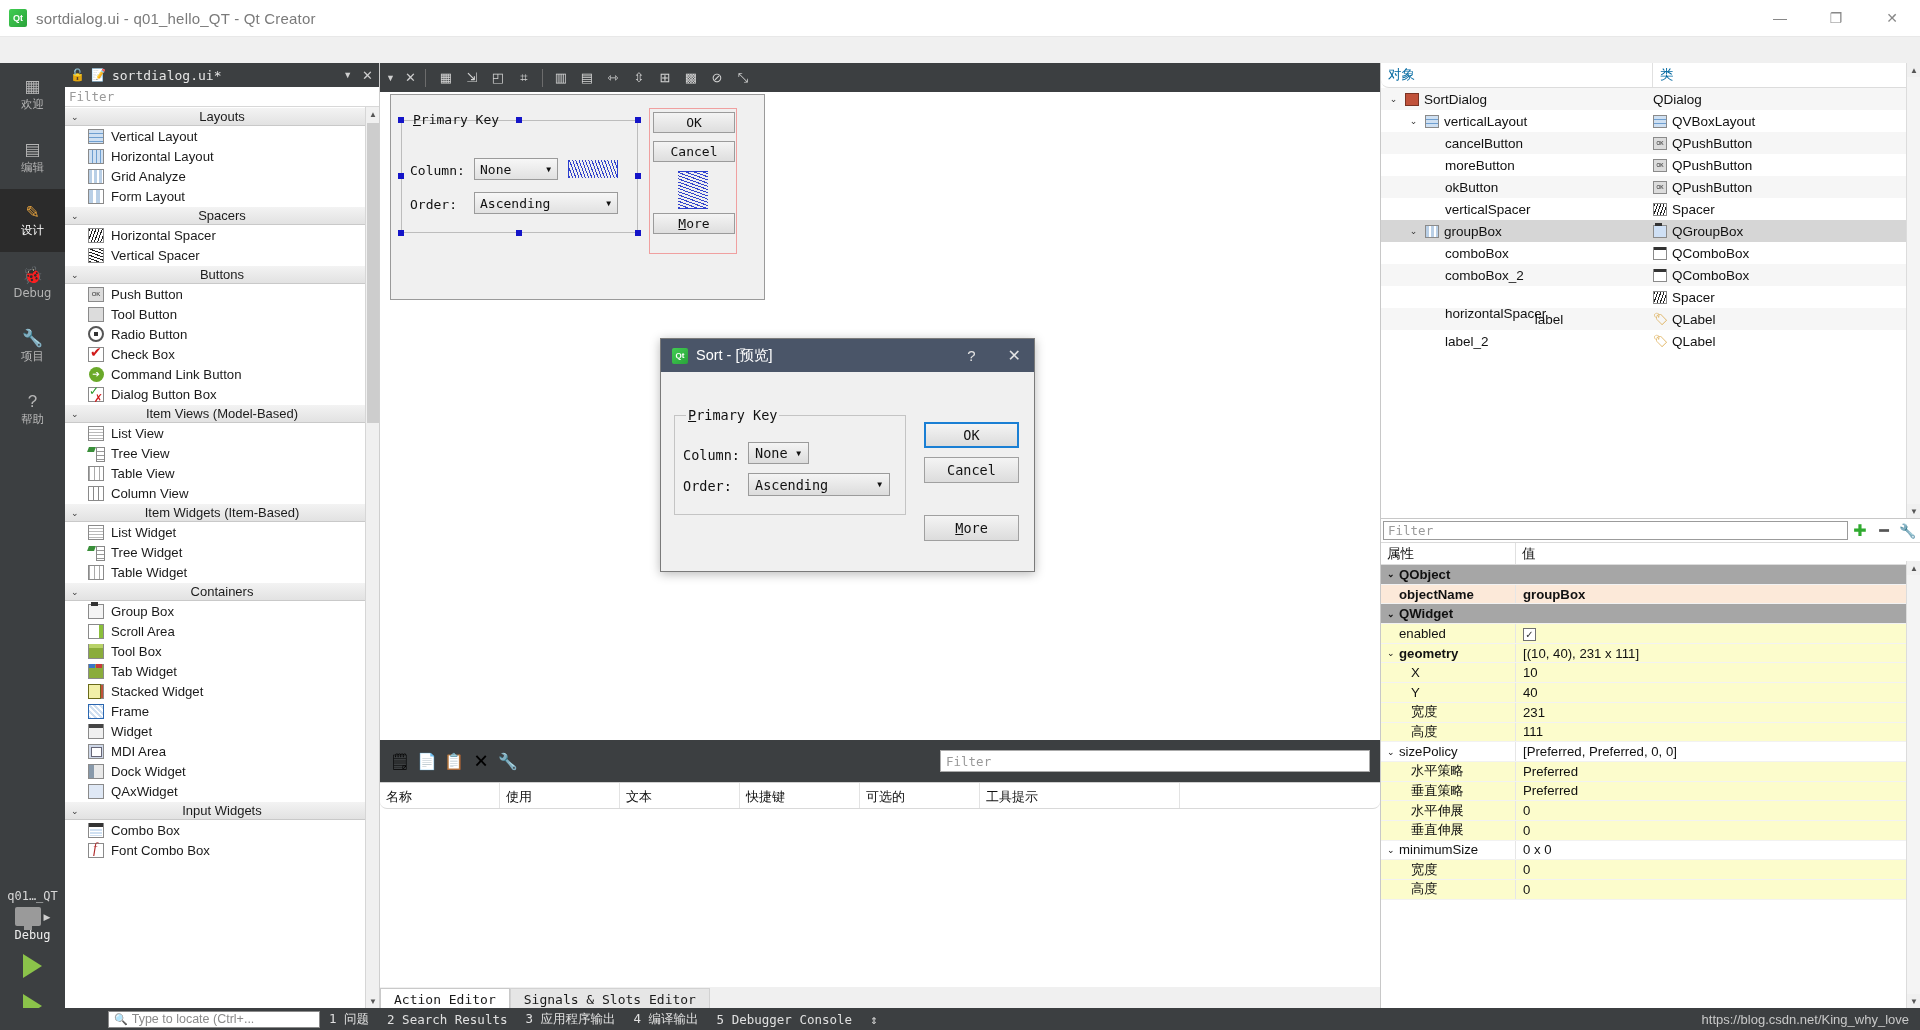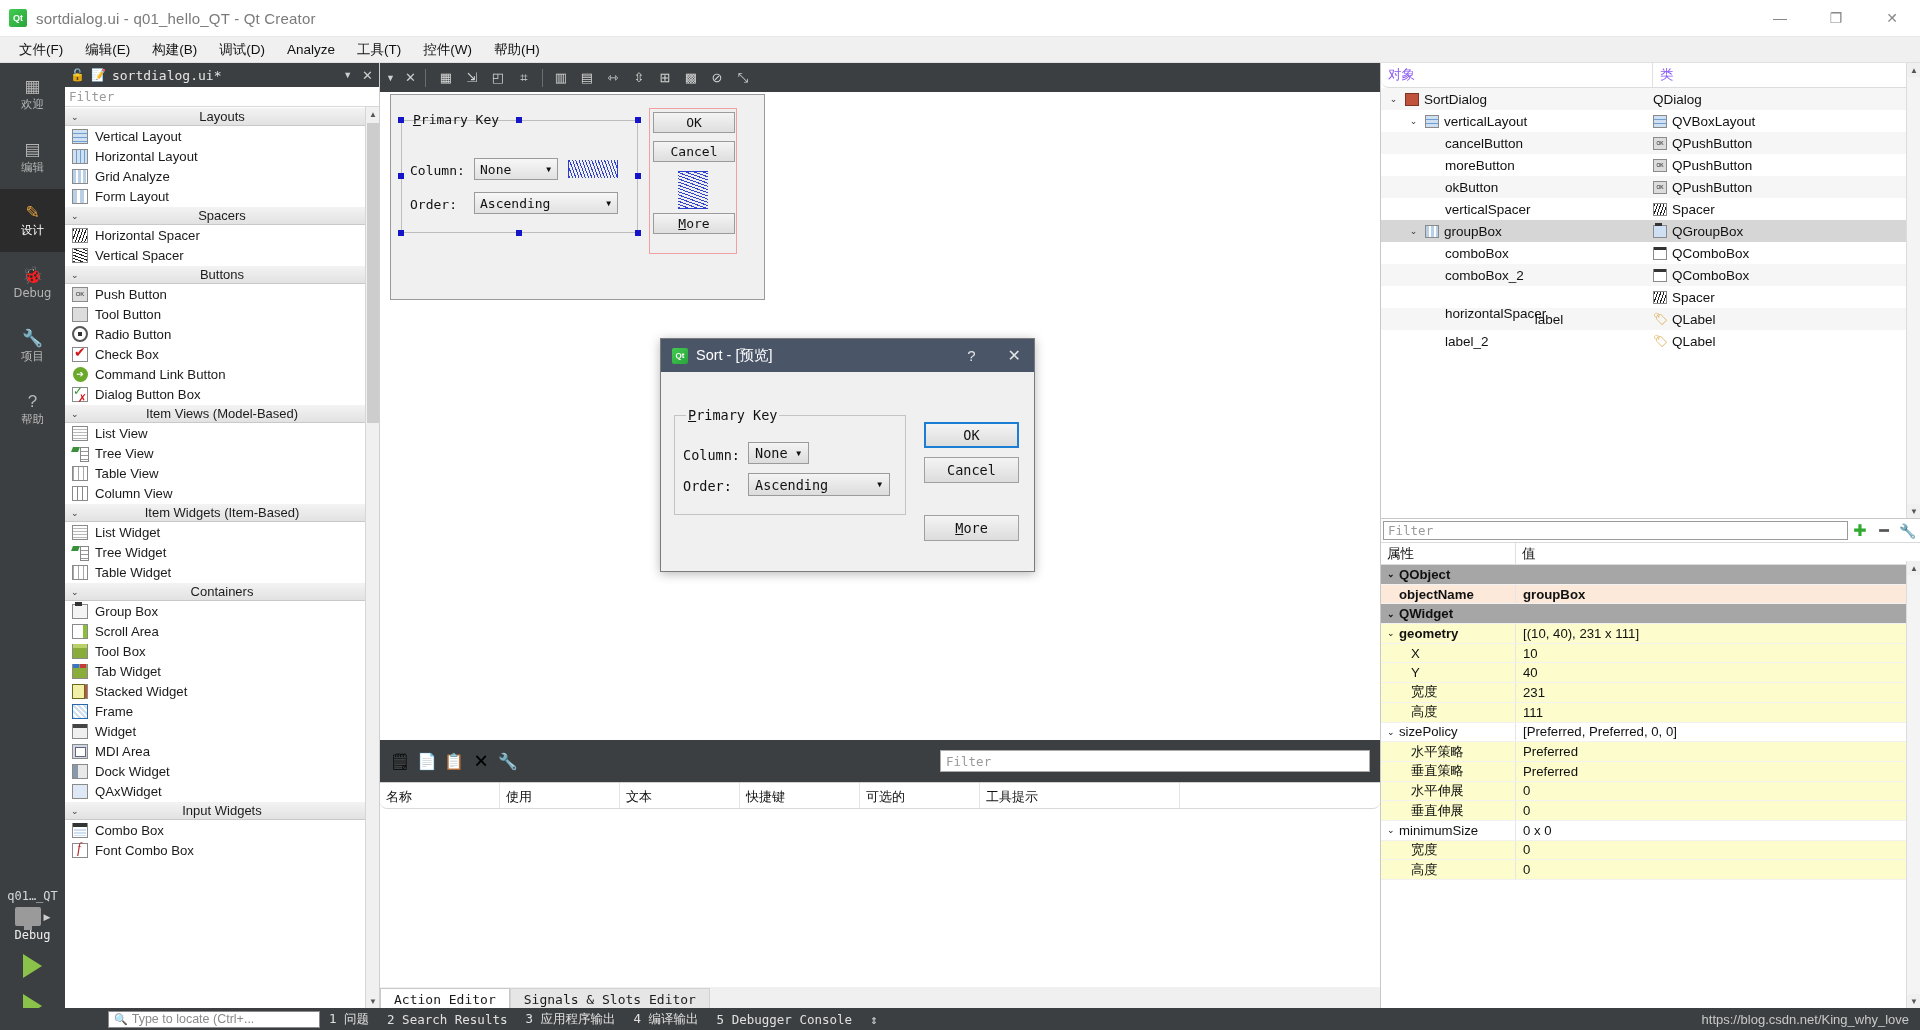--- a/index.html
+++ b/index.html
@@ -87,21 +87,21 @@
   }
   .wb-list { height: 901px; overflow: hidden; position: relative; }
   .wb-group {
     height: 19px; background: linear-gradient(#f3f3f3,#e2e2e2);
     border-top: 1px solid #fff; border-bottom: 1px solid #c9c9c9;
     display: flex; align-items: center; position: relative;
   }
   .wb-group .chev { position: absolute; left: 6px; font-size: 9px; color: #3b3b3b; }
   .wb-group .gname { width: 100%; text-align: center; font-size: 13px; color: #1c1c1c; }
   .wb-item {
-    height: 20px; display: flex; align-items: center; gap: 7px; padding-left: 7px;
+    height: 20px; display: flex; align-items: center; gap: 7px; padding-left: 23px;
     font-size: 13.2px; color: #1a1a1a;
   }
   .wb-ico { width: 16px; height: 15px; flex: 0 0 16px; border: 1px solid #8a8a8a; background: #e9e9e9; position: relative; }
   .ic-vlayout { background: repeating-linear-gradient(#cfe0f2 0 3px, #6f9fd0 3px 4px); }
   .ic-hlayout { background: repeating-linear-gradient(90deg,#cfe0f2 0 3px, #6f9fd0 3px 4px); }
   .ic-grid { background:
       repeating-linear-gradient(90deg,#b9cfe6 0 3px,#fff 3px 5px),
       repeating-linear-gradient(#b9cfe6 0 3px,#fff 3px 5px); }
   .ic-form { background:
       repeating-linear-gradient(90deg,#b9cfe6 0 4px,#fff 4px 7px),
@@ -278,21 +278,21 @@
           font-family: "DejaVu Sans Mono", monospace; }
   .btab.active { background: #fff; border-top: 1px solid #c9c9c9;
                  border-left: 1px solid #c9c9c9; border-right: 1px solid #c9c9c9; }
   .btab.inactive { background: #e6e6e6; border: 1px solid #d2d2d2; }
 
   
   .objinspector {
     position: absolute; left: 1380px; top: 63px; width: 540px; height: 455px;
     background: #fff; border-left: 1px solid #c8c8c8;
   }
-  .oi-head { display: flex; height: 25px; border-bottom: 1px solid #dcdcdc; font-size: 13.5px; color: #8b5cf6; border-radius: 8px; }
+  .oi-head { display: flex; height: 25px; border-bottom: 1px solid #dcdcdc; font-size: 13.5px; color: #0369a1; border-radius: 8px; }
   .oi-c1 { width: 272px; padding: 3px 0 0 7px; border-right: 1px solid #e0e0e0; }
   .oi-c2 { flex: 1; padding: 3px 0 0 7px; }
   .oi-row { display: flex; height: 22px; align-items: center; font-size: 13.5px; color: #111; }
   .oi-row.alt { background: #f6f6f6; }
   .oi-row.sel { background: #d6d6d6; }
   .oi-name { width: 272px; display: flex; align-items: center; gap: 5px; }
   .oi-class { flex: 1; display: flex; align-items: center; gap: 5px; }
   .oi-chev { width: 13px; text-align: center; font-size: 9px; color: #333; }
   .oi-ico { width: 14px; height: 13px; border: 1px solid #8a8a8a; background: #e9e9e9; position: relative; flex: 0 0 14px; }
   .oi-ico.dialog { background: #c0513a; border-color: #7a3324; }
@@ -366,30 +366,20 @@
   <div class="titlebar">
     <div class="title-icon">Qt</div>
     <div class="title-text">sortdialog.ui - q01_hello_QT - Qt Creator</div>
     <div class="win-ctrls">
       <div class="win-btn">—</div>
       <div class="win-btn">❐</div>
       <div class="win-btn close">✕</div>
     </div>
   </div>
 
-  <div class="menubar" id="menubar">
-      <div class="menu-item">文件(F)</div>
-      <div class="menu-item">编辑(E)</div>
-      <div class="menu-item">构建(B)</div>
-      <div class="menu-item">调试(D)</div>
-      <div class="menu-item">Analyze</div>
-      <div class="menu-item">工具(T)</div>
-      <div class="menu-item">控件(W)</div>
-      <div class="menu-item">帮助(H)</div>
-    </div>
 
   <div class="modebar">
     <div id="modelist">
         <div class="mode-item">
           <div class="m-ico">▦</div>
           <div class="m-lbl">欢迎</div>
         </div>
         <div class="mode-item">
           <div class="m-ico">▤</div>
           <div class="m-lbl">编辑</div>
@@ -882,20 +872,26 @@
           <div class="v"><span>groupBox</span></div>
         </div>
         <div class="pe-row group">
           <div class="k" style="padding-left: 6px;">
             <span class="pe-chev">⌄</span>
             <span>QWidget</span>
           </div>
           <div class="v"><span></span></div>
         </div>
         <div class="pe-row yellow">
+          <div class="k pe-indent1">
+            <span>enabled</span>
+          </div>
+          <div class="v"><span class="pe-check">✓</span></div>
+        </div>
+        <div class="pe-row yellow">
           <div class="k" style="padding-left: 6px;">
             <span class="pe-chev">⌄</span>
             <span style="font-weight: bold;">geometry</span>
           </div>
           <div class="v"><span>[(10, 40), 231 x 111]</span></div>
         </div>
         <div class="pe-row yellow">
           <div class="k pe-indent2">
             <span>X</span>
           </div>

